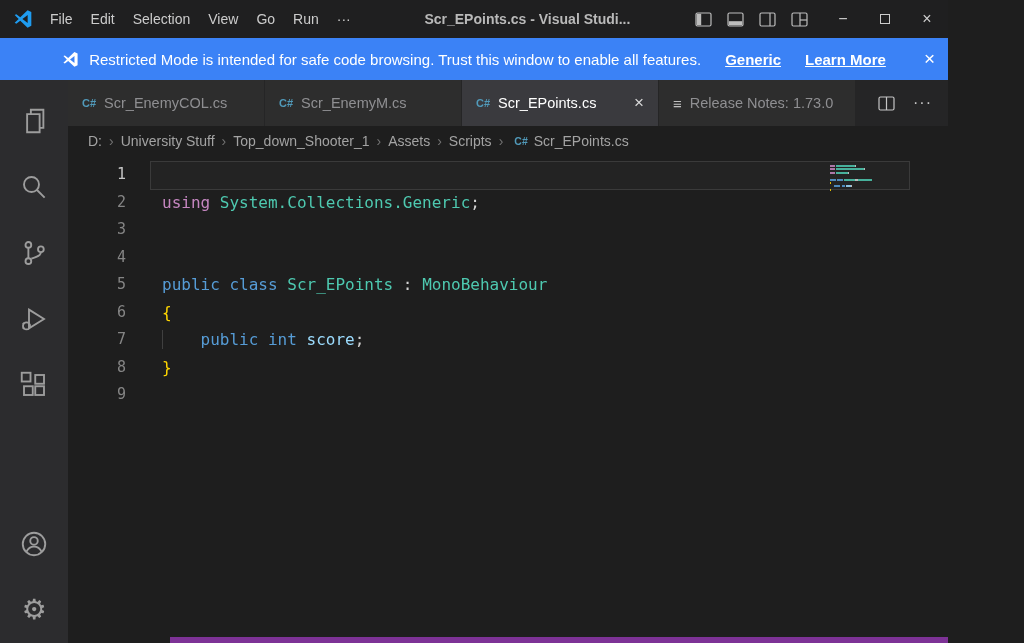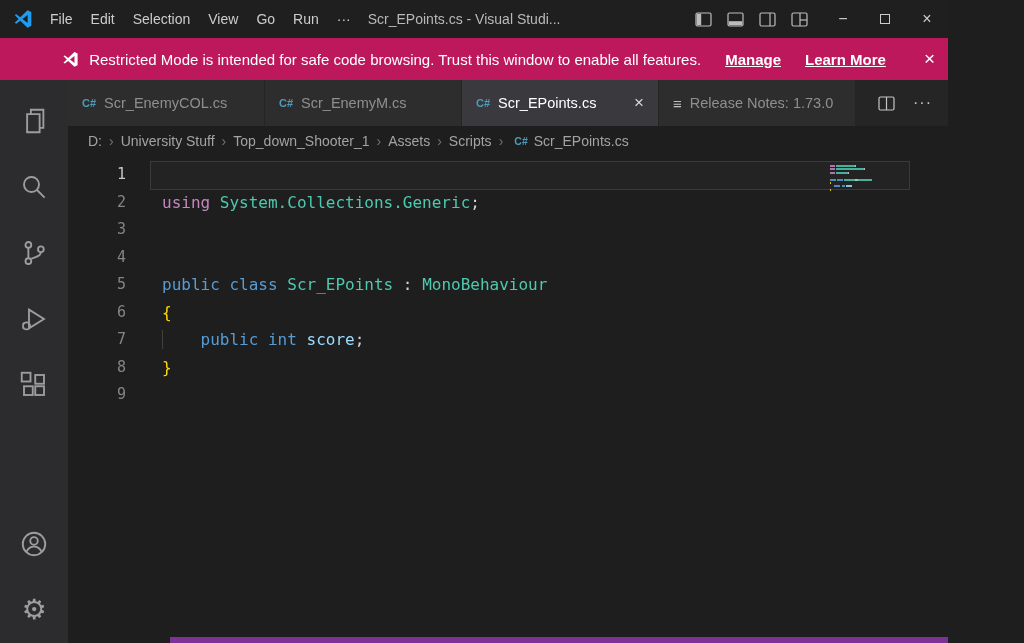--- a/index.html
+++ b/index.html
@@ -9,21 +9,21 @@
     background:#1e1e1e; font-family:"Liberation Sans", sans-serif;
     -webkit-font-smoothing:antialiased;
   }
   .window { width:948px; height:643px; display:flex; flex-direction:column; position:relative; }
 
   
   .titlebar { flex:0 0 38px; background:#1f1f20; display:flex; align-items:center; color:#cccccc; font-size:14px; }
   .logo { margin:0 8px 0 13px; display:flex; align-items:center; }
   .menu-bar { display:flex; align-items:center; }
   .menu-item { padding:0 9px; height:38px; line-height:38px; cursor:default; }
-  .tb-title { flex:1; color:#b9b9b9; white-space:nowrap; overflow:hidden; padding:0 8px; }
+  .tb-title { flex:1; text-align:center; color:#b9b9b9; white-space:nowrap; overflow:hidden; padding:0 8px;font-weight:bold; }
   .layout-icons { display:flex; align-items:center; gap:15px; margin-right:14px; }
   .win-controls { display:flex; height:38px; }
   .win-btn { width:42px; height:38px; display:flex; align-items:center; justify-content:center; color:#cccccc; font-size:16px; }
   .max-box { width:10px; height:10px; border:1px solid #cccccc; display:inline-block; }
 
   
   .banner { flex:0 0 42px; display:flex; align-items:center; justify-content:center; color:#ffffff; font-size:15px; position:relative; }
   .banner-msg { margin-left:10px; }
   .banner-link { text-decoration:underline; font-weight:700; margin-left:24px; cursor:pointer; }
   .banner-close { position:absolute; right:13px; top:0; height:42px; display:flex; align-items:center; font-size:19px; cursor:pointer; }
@@ -115,28 +115,28 @@
     </div>
     <div class="win-controls">
       <div class="win-btn">−</div>
       <div class="win-btn">
           <span class="max-box"></span>
         </div>
       <div class="win-btn">×</div>
     </div>
   </div>
 
-  <div class="banner" style="background: #be185d;">
+  <div class="banner" style="background: #3b82f6;">
     <span style="display:flex;">
       <svg width="17" height="17" viewBox="0 0 24 24">
         <path fill="#ffffff" fill-rule="evenodd" d="M17.5 1.5 L8.7 9.8 L4 6.2 L2 7.2 L6.8 11.9 L2 16.6 L4 17.7 L8.7 14.1 L17.5 22.4 L22 20.2 V3.7 Z M17.6 7.1 V16.8 L11.3 11.9 Z"></path>
       </svg>
     </span>
     <span class="banner-msg">Restricted Mode is intended for safe code browsing. Trust this window to enable all features.</span>
-    <span class="banner-link">Manage</span>
+    <span class="banner-link">Generic</span>
     <span class="banner-link">Learn More</span>
     <span class="banner-close">×</span>
   </div>
 
   <div class="main">
 
     <div class="activitybar">
       <div class="act-item">
         <svg width="30" height="30" viewBox="0 0 24 24">
           <path d="M6.5 6.5 H16.5 V21 H6.5 Z"></path>

